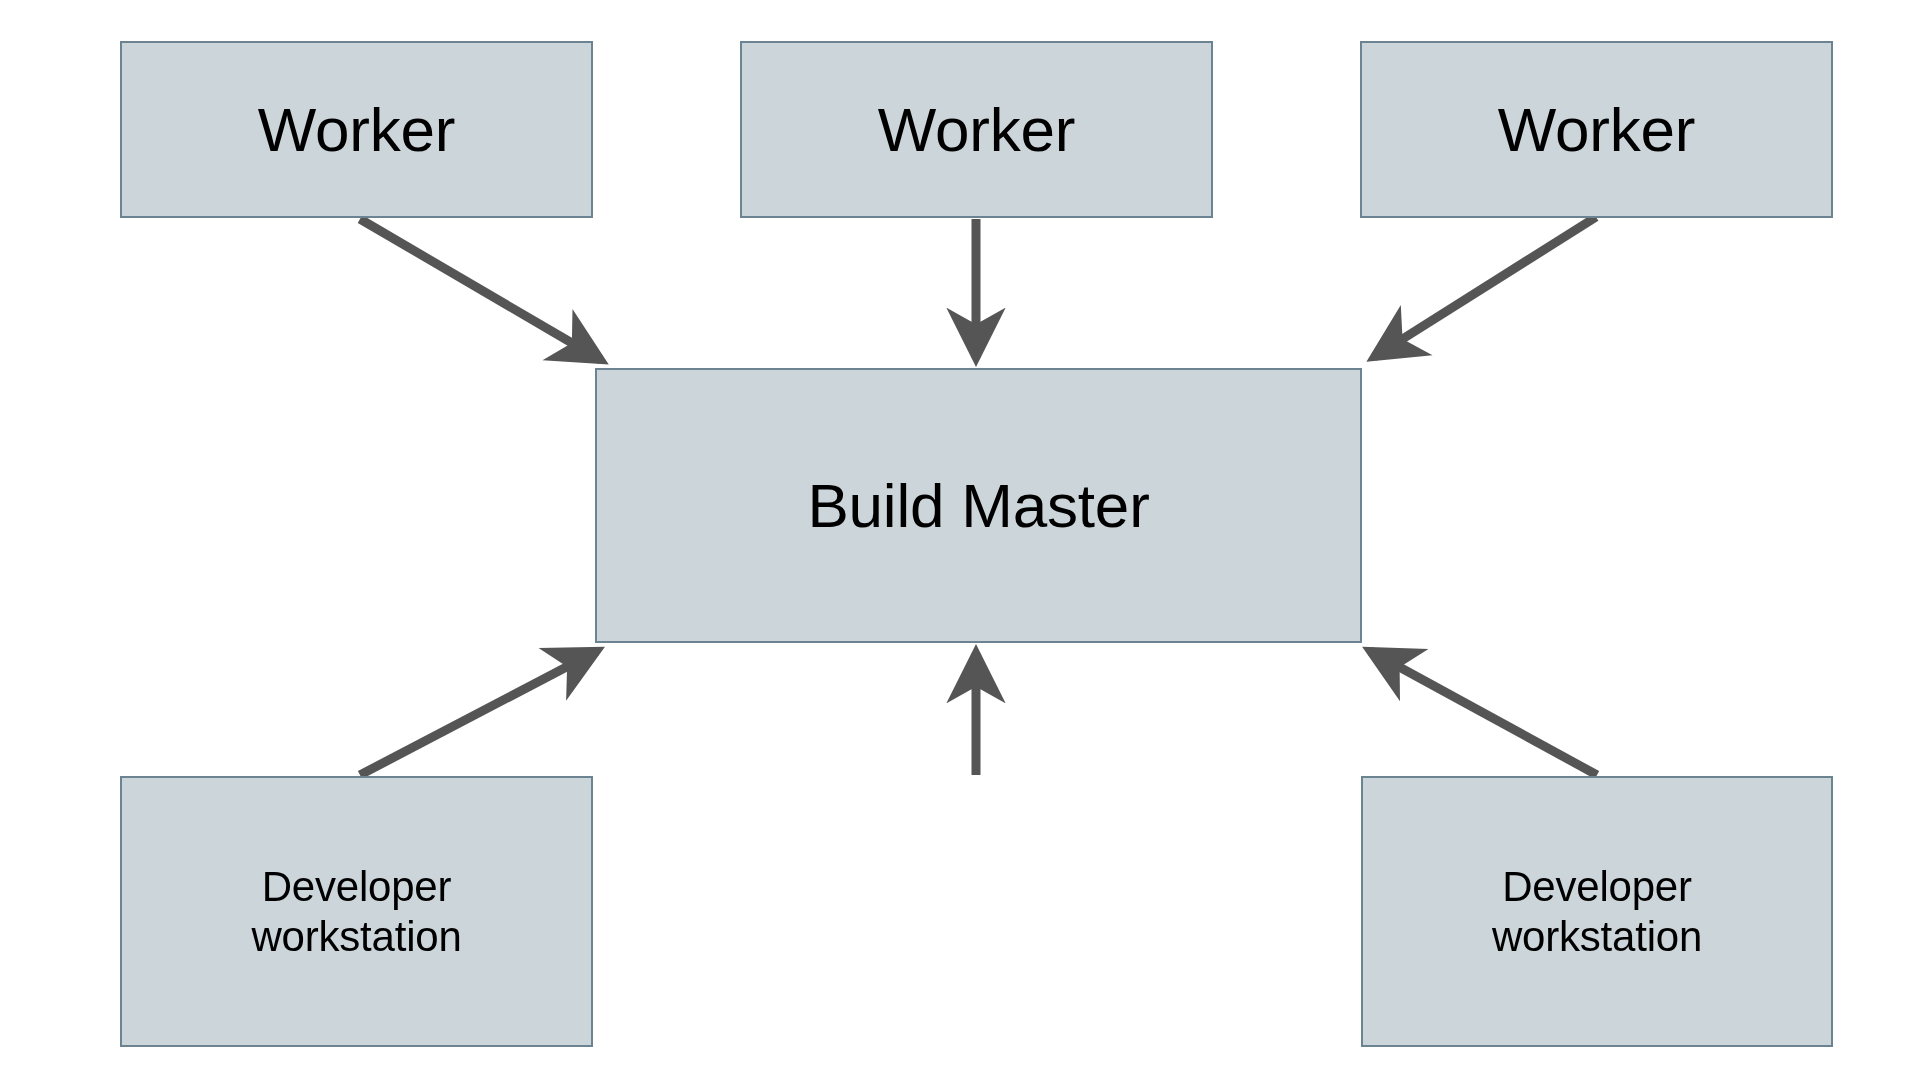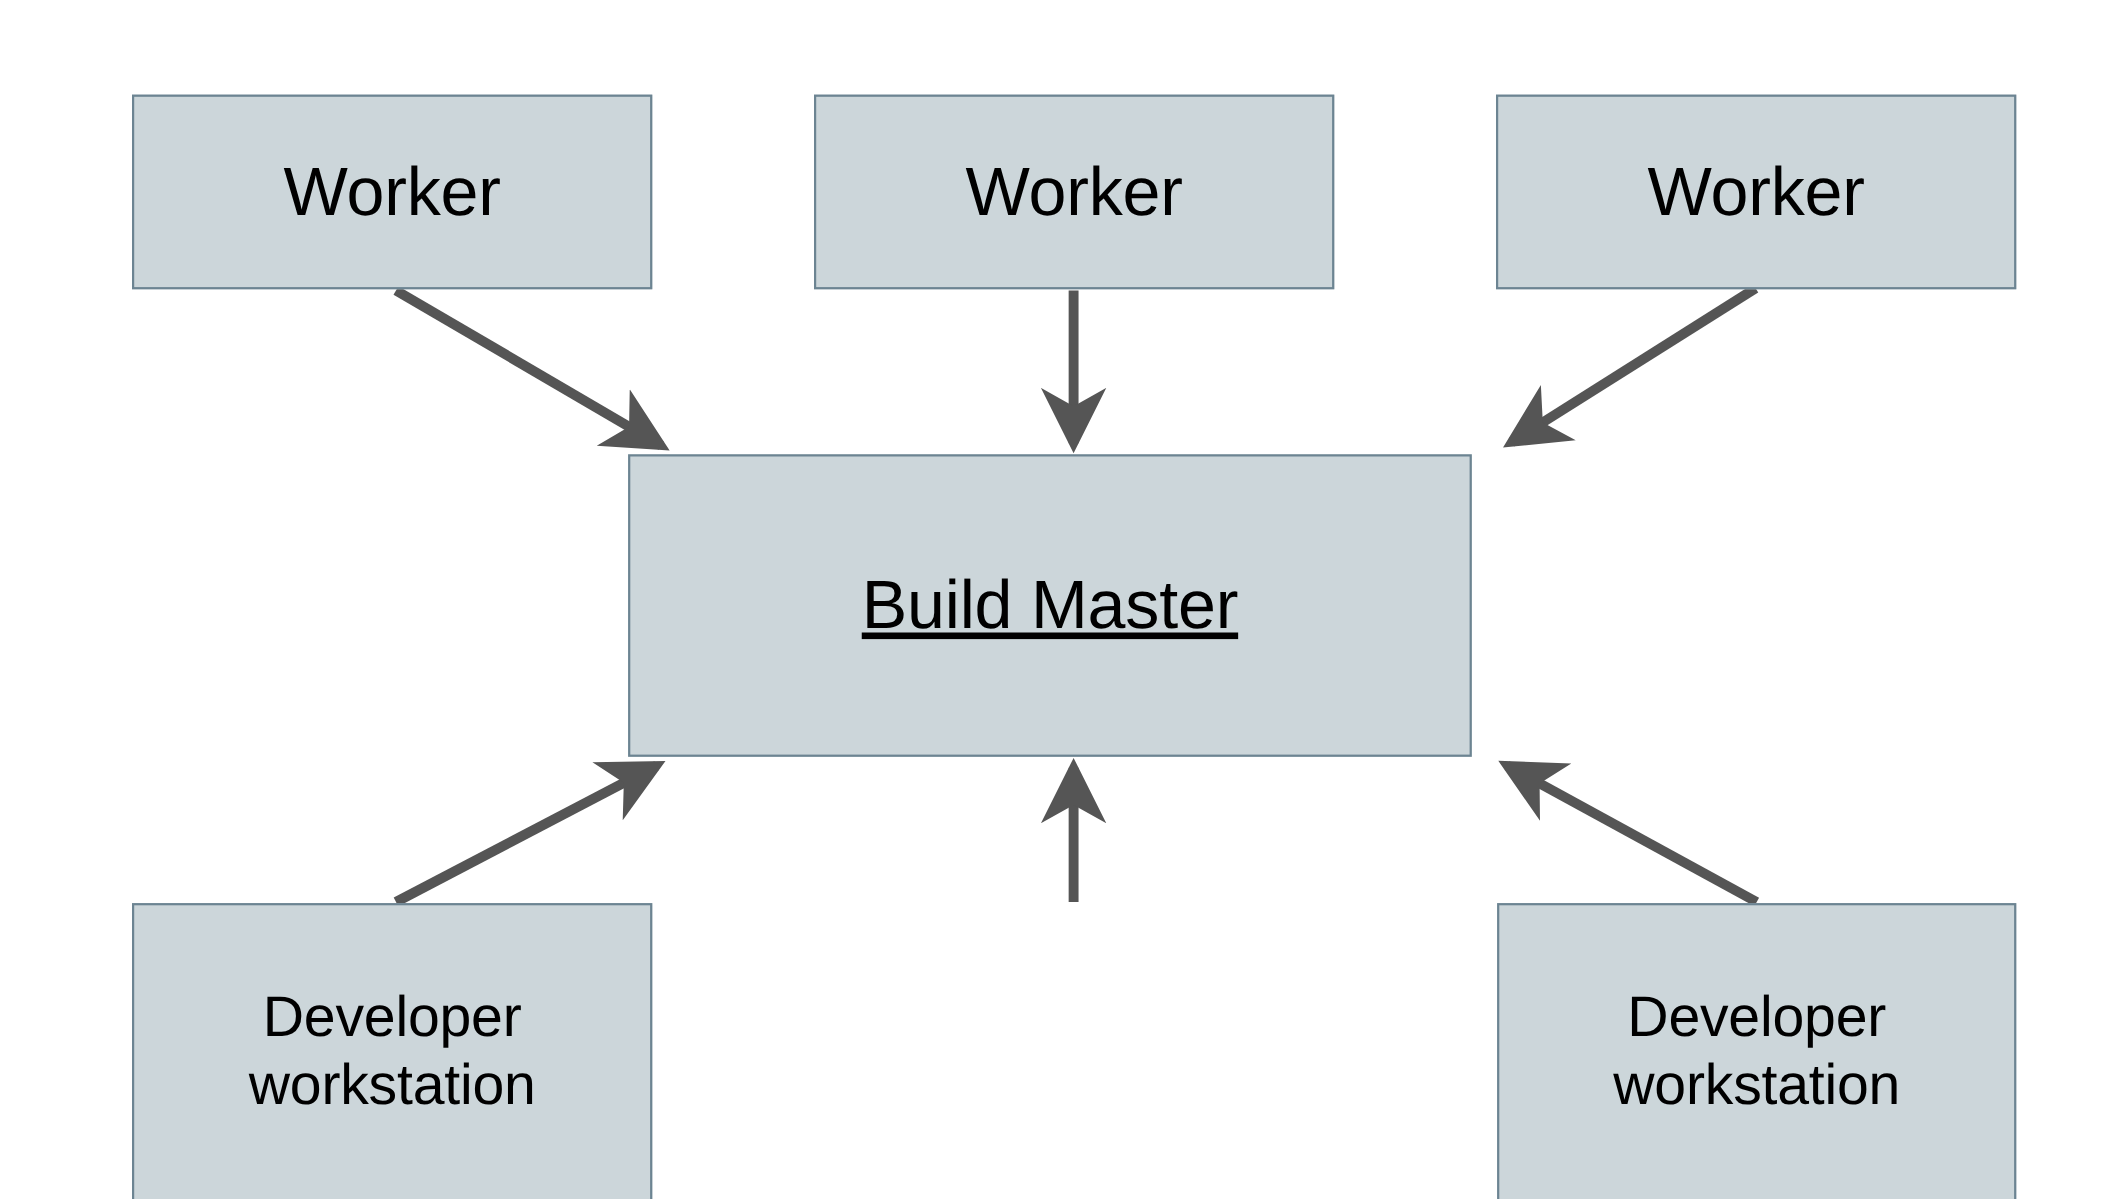--- a/index.html
+++ b/index.html
@@ -11,21 +11,20 @@
     width: 1910px;
     height: 1090px;
     font-family: "Liberation Sans", sans-serif;
     overflow: hidden;
   }
   #diagram {
     position: relative;
     width: 1910px;
     height: 872px;
     background: #ffffff;
-    margin-top: 45px;
   }
   #edge-layer {
     position: absolute;
     left: 0;
     top: 0;
     width: 1910px;
     height: 1090px;
     z-index: 1;
   }
   .node {
@@ -43,28 +42,28 @@
     font-family: "Liberation Sans", sans-serif;
     font-weight: 400;
     text-align: center;
     line-height: 1.18;
     letter-spacing: -0.2px;
     white-space: pre-line;
     padding: 0 8px;
   }
   .node-worker .node-label { font-size: 62px; }
   .node-master .node-label { font-size: 62px; }
-  .node-devws .node-label { font-size: 52px; }
+  .node-devws .node-label { font-size: 42px; }
   .node-ci .node-label { font-size: 62px; }
 
   
   #node-worker-1 { left: 120px;  top: 41px;  width: 473px; height: 177px; }
   #node-worker-2 { left: 740px;  top: 41px;  width: 473px; height: 177px; }
   #node-worker-3 { left: 1360px; top: 41px;  width: 473px; height: 177px; }
-  #node-build-master { left: 571px; top: 368px; width: 767px; height: 275px; text-decoration: underline; }
+  #node-build-master { left: 595px; top: 368px; width: 767px; height: 275px; }
   #node-dev-ws-left  { left: 120px;  top: 776px; width: 473px; height: 271px; }
   #node-ci-server    { left: 740px;  top: 775px; width: 472px; height: 274px; }
   #node-dev-ws-right { left: 1361px; top: 776px; width: 472px; height: 271px; }
 </style>
 </head>
 <body>
 
 <div id="diagram">
 
   <svg id="edge-layer" viewBox="0 0 1910 1090" width="1910" height="1090" xmlns="http://www.w3.org/2000/svg">

